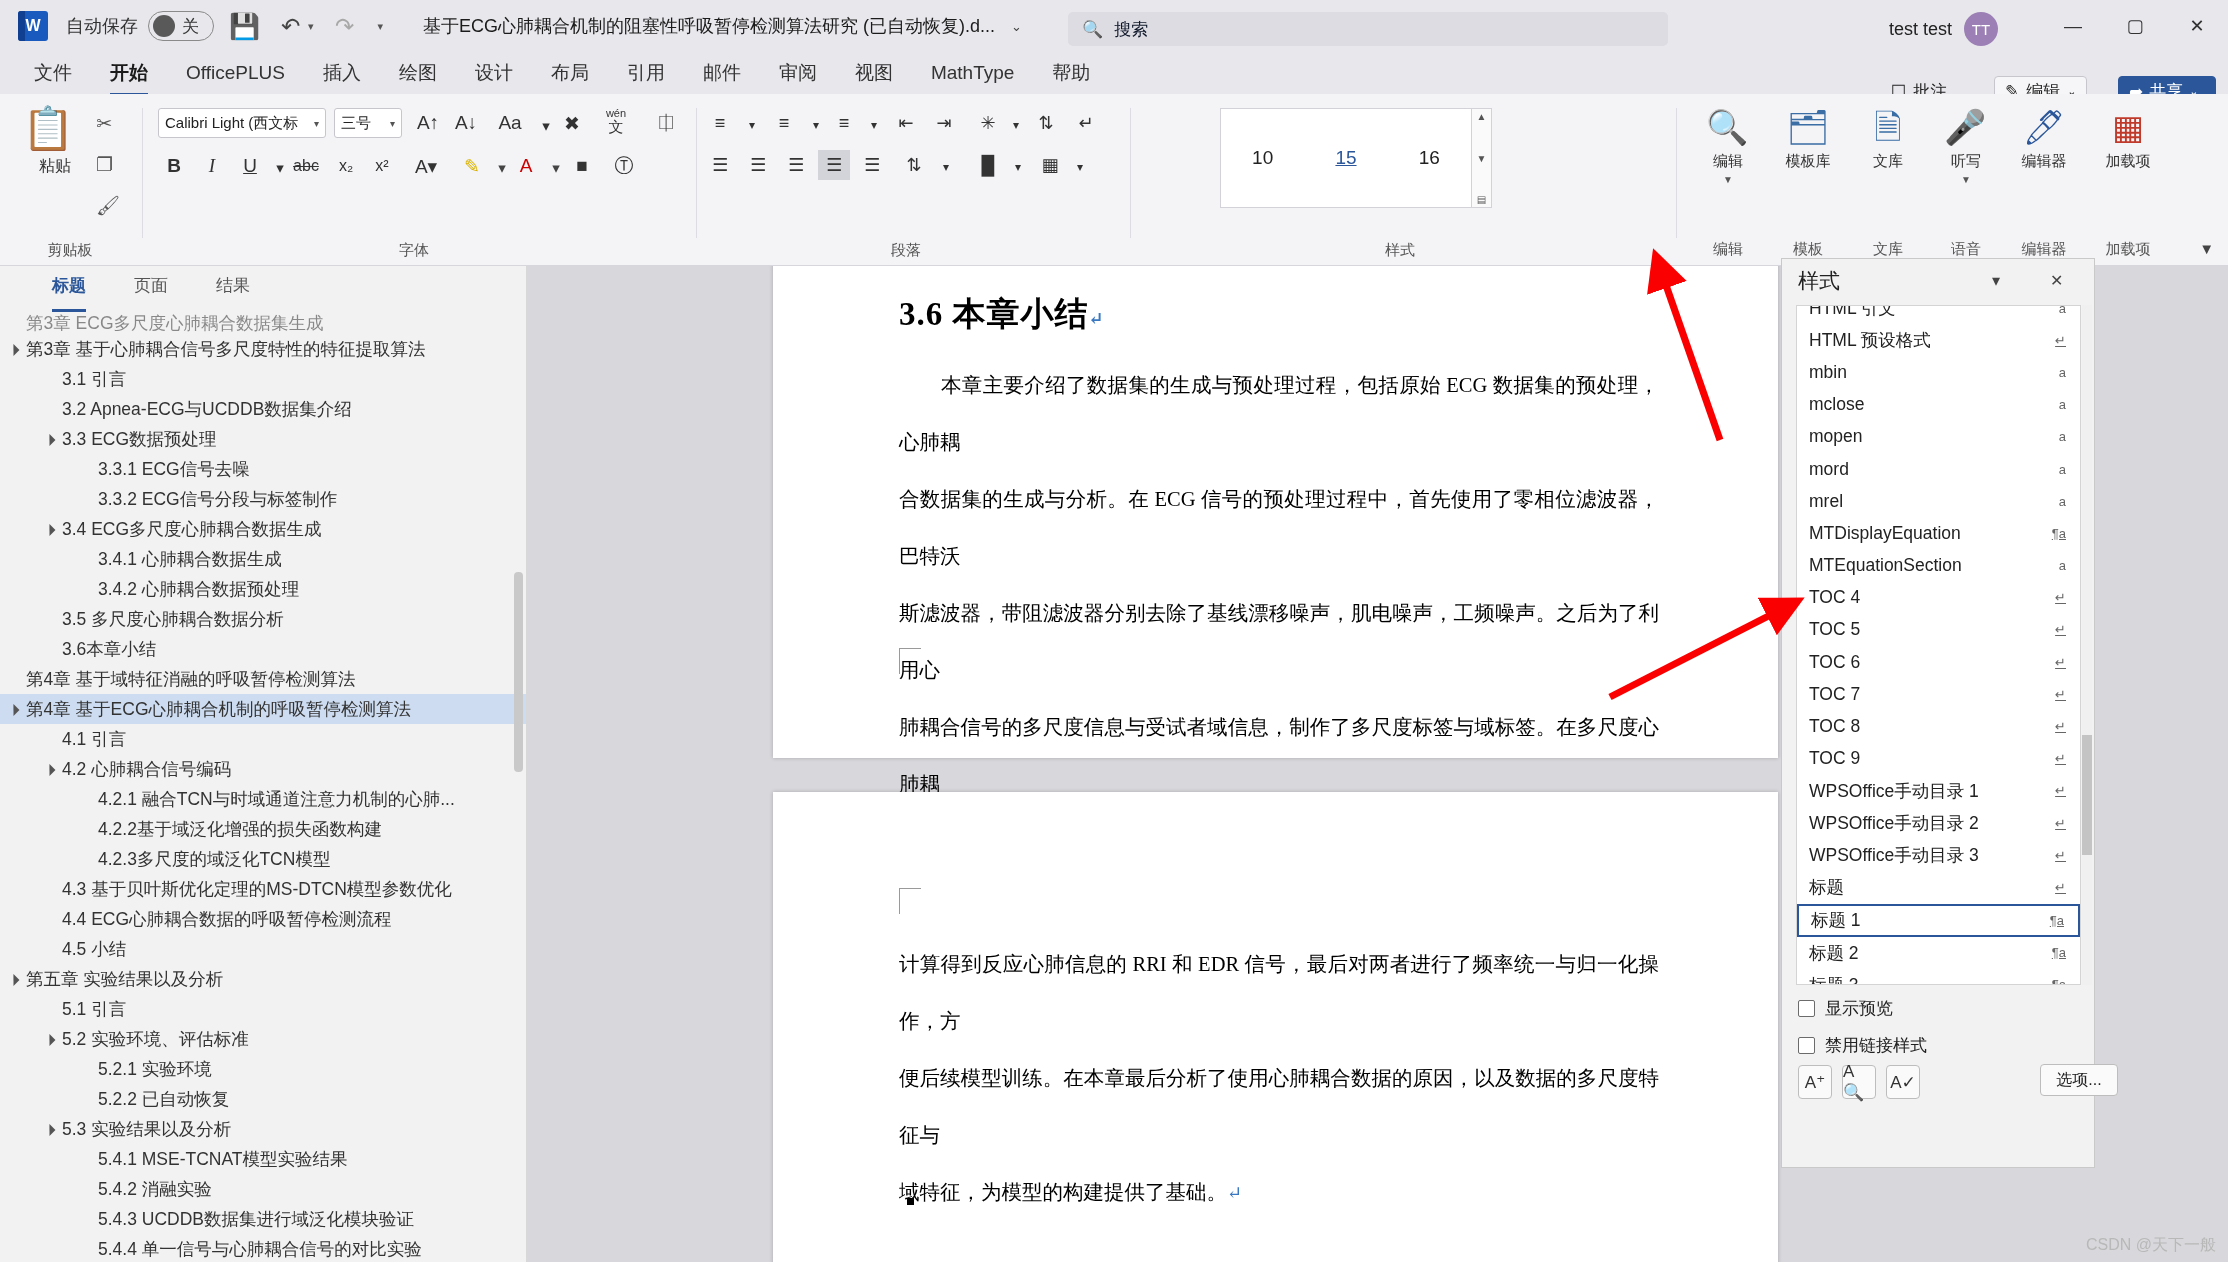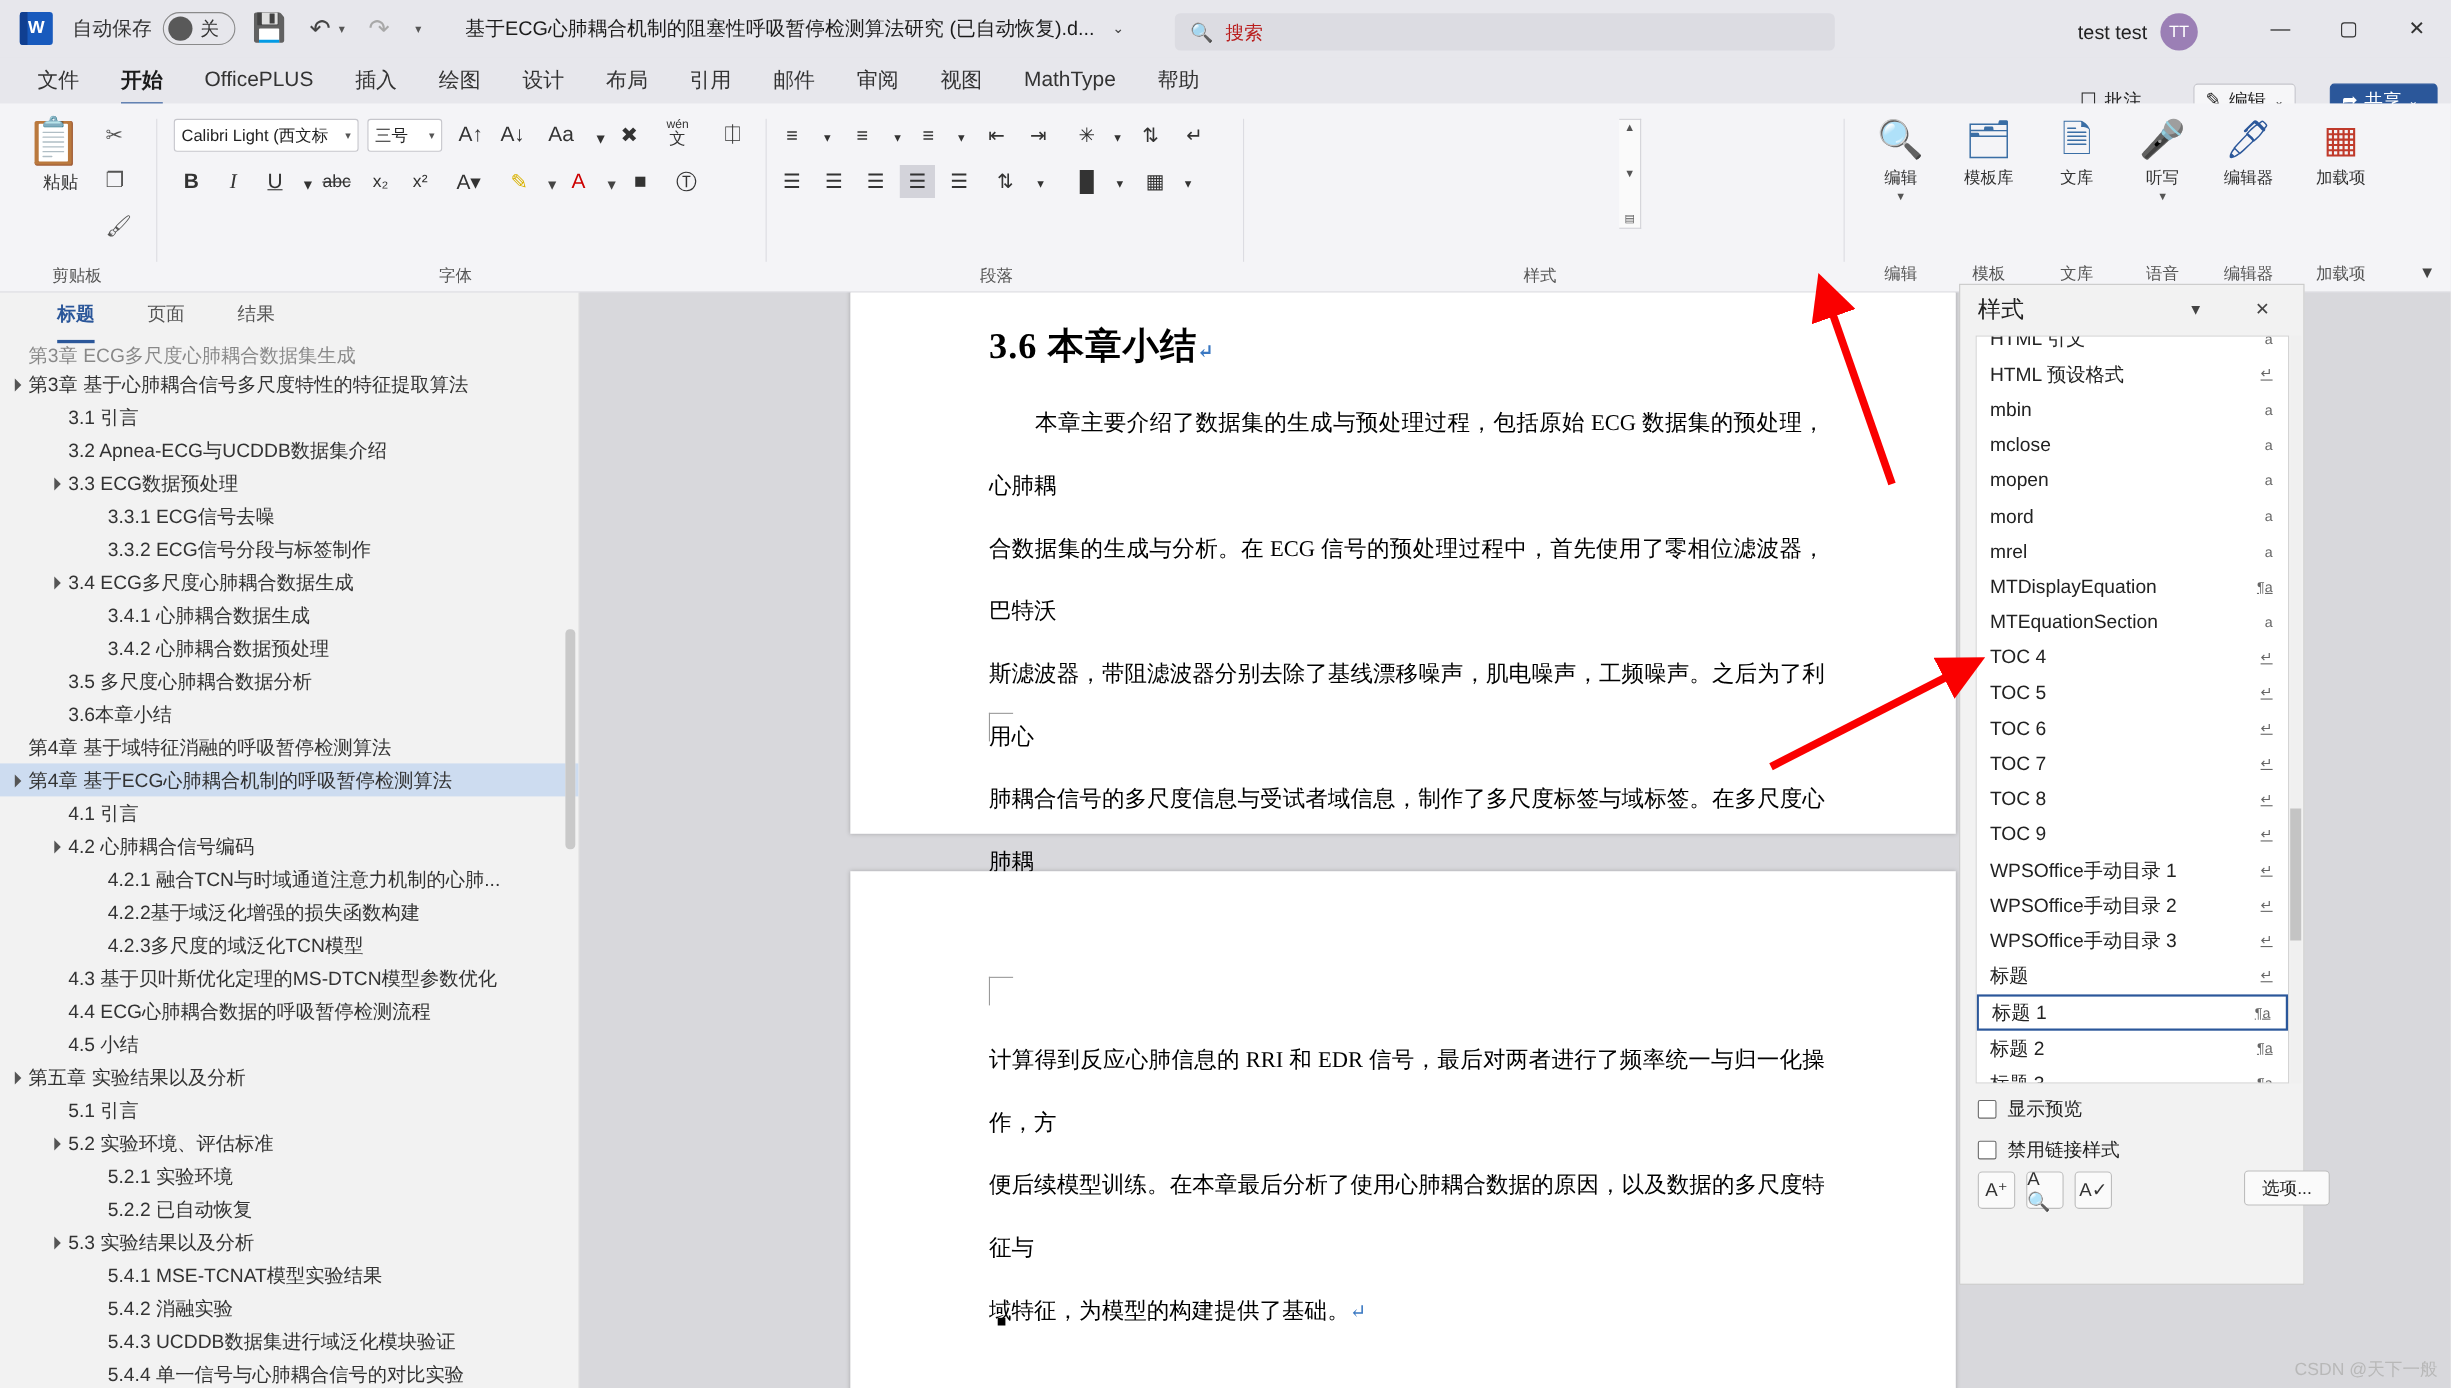--- a/index.html
+++ b/index.html
@@ -49,21 +49,21 @@
   .doc-title {
     margin-left: 40px; font-size: 18px; color: #1b1b1b; white-space: nowrap;
   }
   .title-caret { margin-left: 16px; font-size: 13px; color: #444; }
 
   .searchbox {
     position: absolute; left: 1068px; top: 12px; width: 600px; height: 34px;
     background: #dcdce2; border-radius: 5px; display: flex; align-items: center;
   }
   .searchbox .si { margin-left: 14px; font-size: 17px; color: #444; }
-  .searchbox .st { margin-left: 11px; font-size: 17px; color: #b91c1c; }
+  .searchbox .st { margin-left: 11px; font-size: 17px; color: #0f172a; }
 
   .user-area { position: absolute; right: 230px; top: 12px; display: flex; align-items: center; }
   .user-name { font-size: 18px; color: #222; }
   .avatar {
     margin-left: 12px; width: 34px; height: 34px; border-radius: 50%;
     background: #9b7fb5; color: #fff; font-size: 15px;
     display: flex; align-items: center; justify-content: center;
   }
   .wincontrols { position: absolute; right: 0; top: 0; height: 52px; display: flex; }
   .wc { width: 62px; height: 52px; display: flex; align-items: center; justify-content: center;
@@ -429,20 +429,25 @@
     <div class="pbtn" style="left:972px; top:56px;">█</div>
     <div class="pbtn" style="left:1002px; top:58px; font-size:12px;">▾</div>
     <div class="pbtn" style="left:1034px; top:56px;">▦</div>
     <div class="pbtn" style="left:1064px; top:58px; font-size:12px;">▾</div>
     <div class="dialog-launcher" style="left:1108px; top:242px;">◢</div>
     <div class="grp-sep" style="left:1130px;"></div>
 
     <div class="grp" style="left:1140px; width:520px;">
       <div class="grp-label">样式</div>
     </div>
+    <div class="styles-gallery" id="styles-gallery">
+        <div class="sg-item">10</div>
+        <div class="sg-item cur">15</div>
+        <div class="sg-item">16</div>
+      </div>
     <div class="sg-scroll">
       <div>▲</div>
       <div>▼</div>
       <div>▤</div>
     </div>
     <div class="dialog-launcher" style="left:1652px; top:242px;">◢</div>
     <div class="grp-sep" style="left:1676px;"></div>
 
     <div id="big-buttons">
         <div class="bigbtn" style="left: 1690px;">

